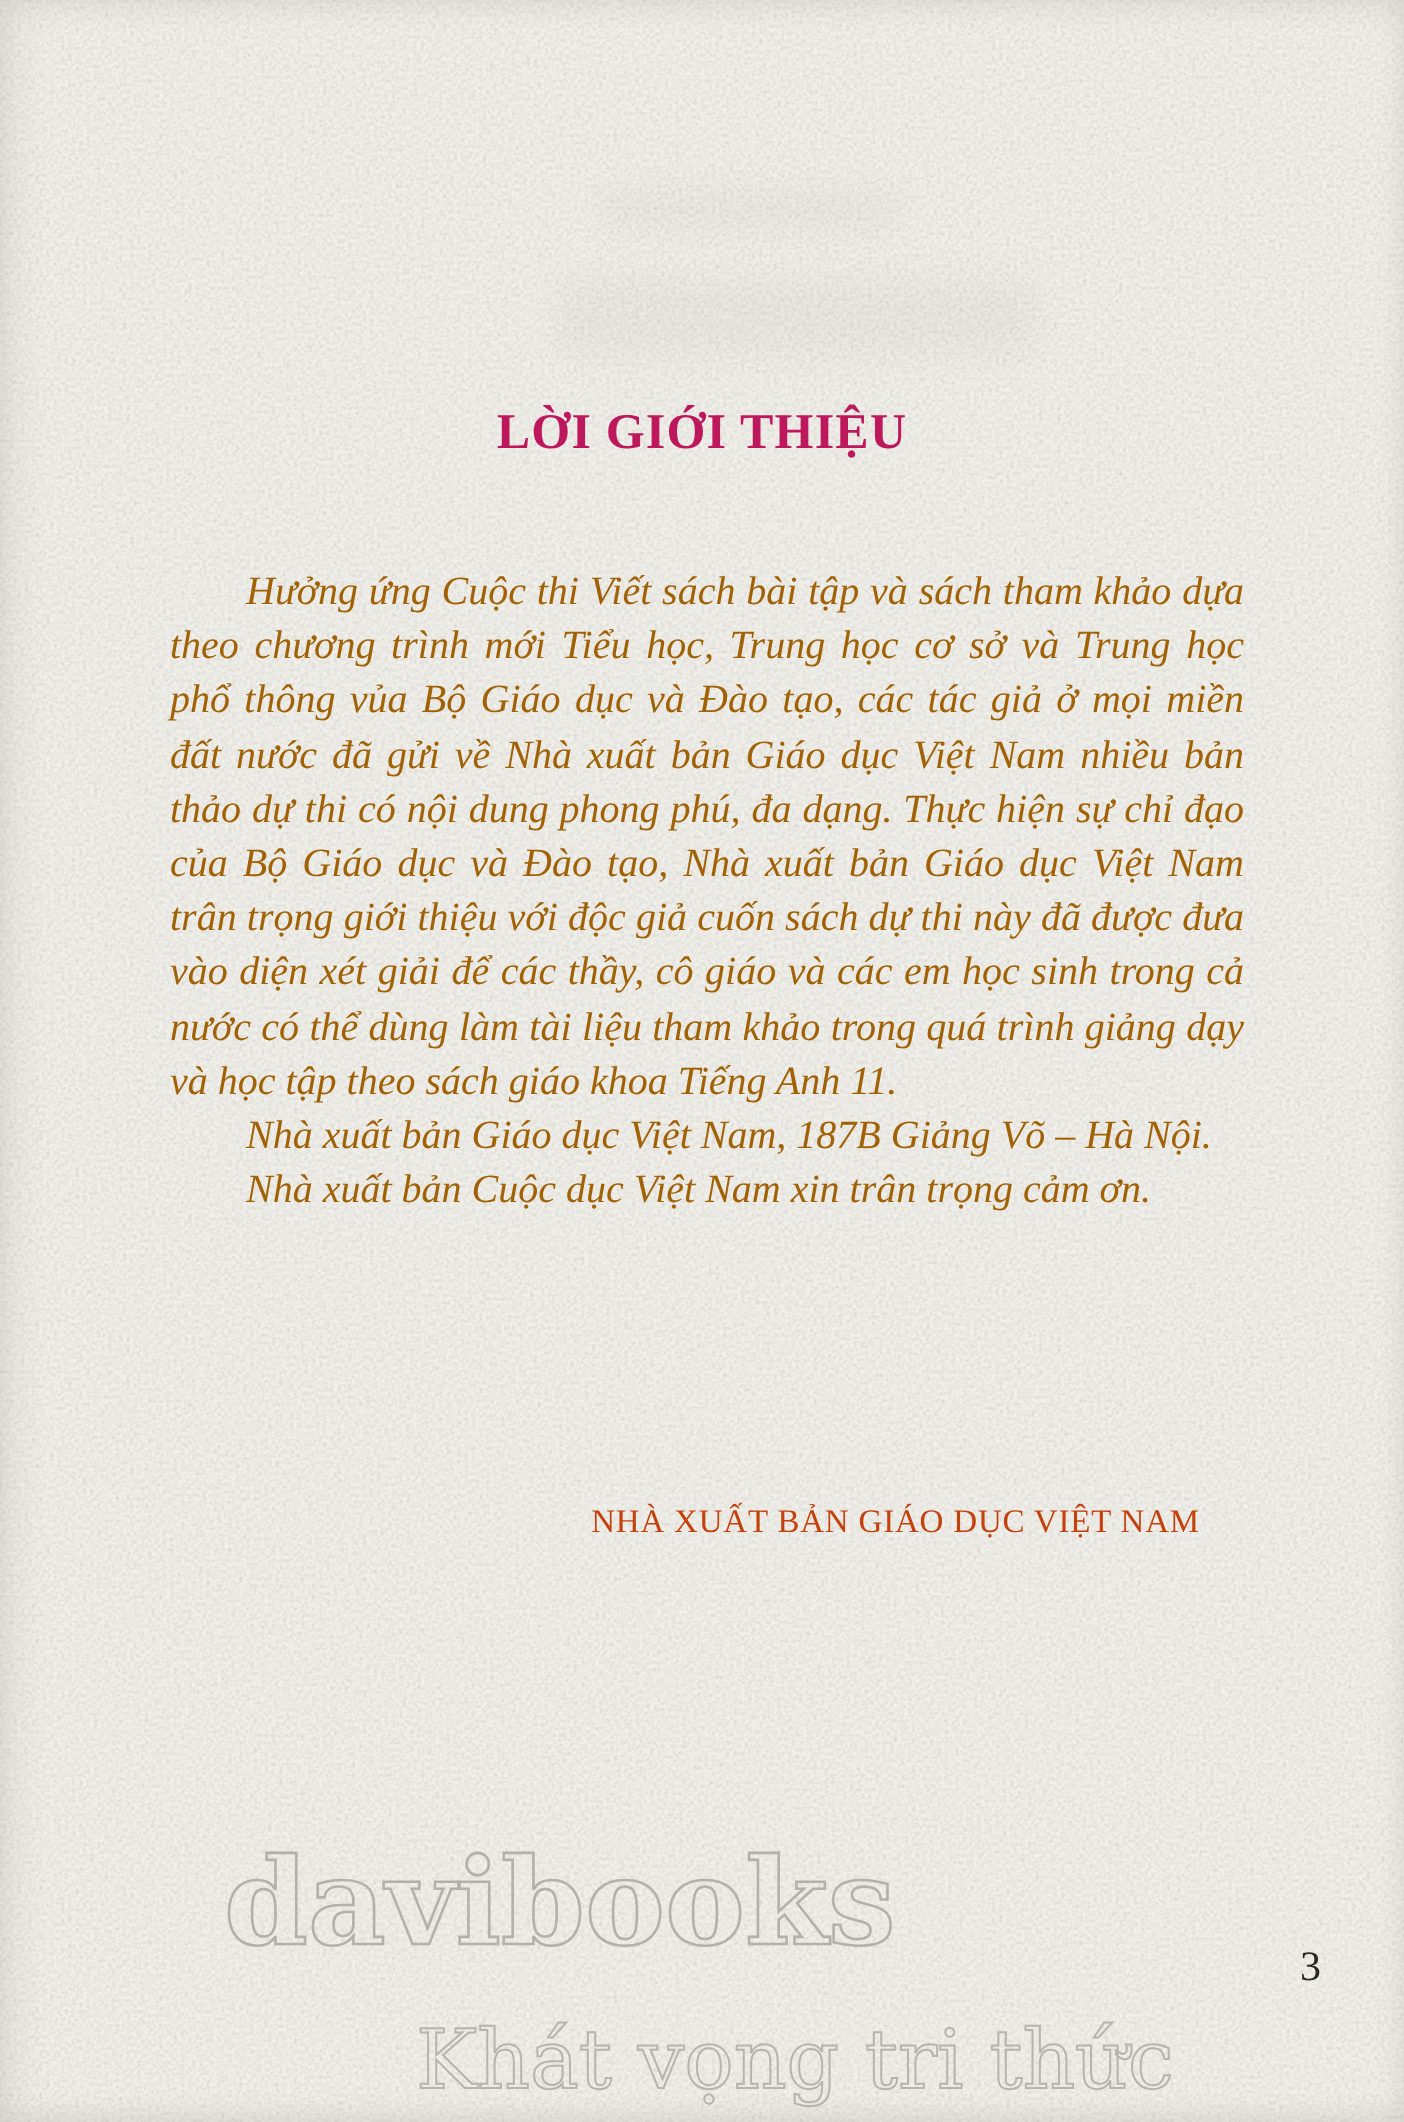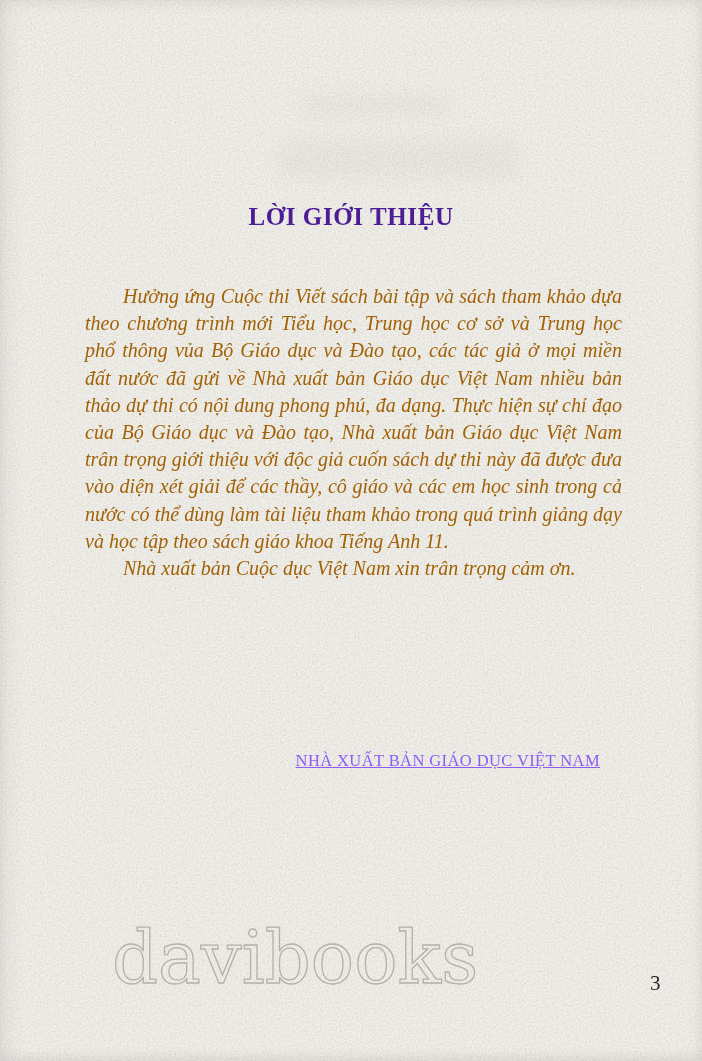--- a/index.html
+++ b/index.html
@@ -17,43 +17,42 @@
   }
   .noise{position:absolute;left:0;top:0;width:702px;height:1061px;pointer-events:none;opacity:.55;}
   .ghost{position:absolute;background:#8d8d86;opacity:.07;filter:blur(8px);border-radius:8px;pointer-events:none;}
   .ghost-a{left:300px;top:95px;width:150px;height:20px;}
   .ghost-b{left:278px;top:140px;width:240px;height:38px;}
 
   .page-title{
     position:absolute;top:203px;left:0;width:100%;
     margin:0;text-align:center;
     font-size:25px;font-weight:bold;letter-spacing:.6px;
-    color:#4c1d95;
+    color:#be185d;
   }
   .body-text{
     position:absolute;top:283px;left:85px;width:537px;
     font-style:italic;font-size:20px;line-height:27.2px;
     color:#a16207;
   }
   .body-text p{margin:0;}
   .para-justify{text-align:justify;text-indent:38px;}
   .para-addr{padding-left:38px;}
 
   .signature{
     position:absolute;top:751px;left:85px;width:537px;
     box-sizing:border-box;padding-right:22px;
     text-align:right;
     font-size:16.5px;letter-spacing:.4px;
-    color:#8b5cf6;
-    text-decoration:underline;
+    color:#c2410c;
   }
   .watermark-brand{
     position:absolute;left:112px;top:922px;
     font-family:"DejaVu Serif","Liberation Serif",serif;
-    font-size:72px;font-weight:normal;line-height:1;
+    font-size:60px;font-weight:bold;line-height:1;
     letter-spacing:0;
     color:transparent;
     -webkit-text-stroke:1.3px #b3b1ab;
     pointer-events:none;
   }
   .watermark-slogan{
     position:absolute;left:208px;top:1008px;
     font-family:"DejaVu Serif","Liberation Serif",serif;
     font-size:41px;line-height:1.1;
     color:transparent;
@@ -84,22 +83,24 @@
     <rect width="702" height="1061" filter="url(#paperNoise)"></rect>
   </svg>
 
   <div class="ghost ghost-a"></div>
   <div class="ghost ghost-b"></div>
 
   <h1 class="page-title">LỜI GIỚI THIỆU</h1>
 
   <div class="body-text">
     <p class="para-justify">Hưởng ứng Cuộc thi Viết sách bài tập và sách tham khảo dựa theo chương trình mới Tiểu học, Trung học cơ sở và Trung học phổ thông vủa Bộ Giáo dục và Đào tạo, các tác giả ở mọi miền đất nước đã gửi về Nhà xuất bản Giáo dục Việt Nam nhiều bản thảo dự thi có nội dung phong phú, đa dạng. Thực hiện sự chỉ đạo của Bộ Giáo dục và Đào tạo, Nhà xuất bản Giáo dục Việt Nam trân trọng giới thiệu với độc giả cuốn sách dự thi này đã được đưa vào diện xét giải để các thầy, cô giáo và các em học sinh trong cả nước có thể dùng làm tài liệu tham khảo trong quá trình giảng dạy và học tập theo sách giáo khoa Tiếng Anh 11.</p>
+    <p class="para-addr">Nhà xuất bản Giáo dục Việt Nam, 187B Giảng Võ – Hà Nội.</p>
     <p class="para-addr">Nhà xuất bản Cuộc dục Việt Nam xin trân trọng cảm ơn.</p>
   </div>
 
   <div class="signature">NHÀ XUẤT BẢN GIÁO DỤC VIỆT NAM</div>
 
   <div class="watermark-brand">davibooks</div>
+  <div class="watermark-slogan">Khát vọng tri thức</div>
 
   <div class="page-number">3</div>
 
 </div>
 
 </body></html>

